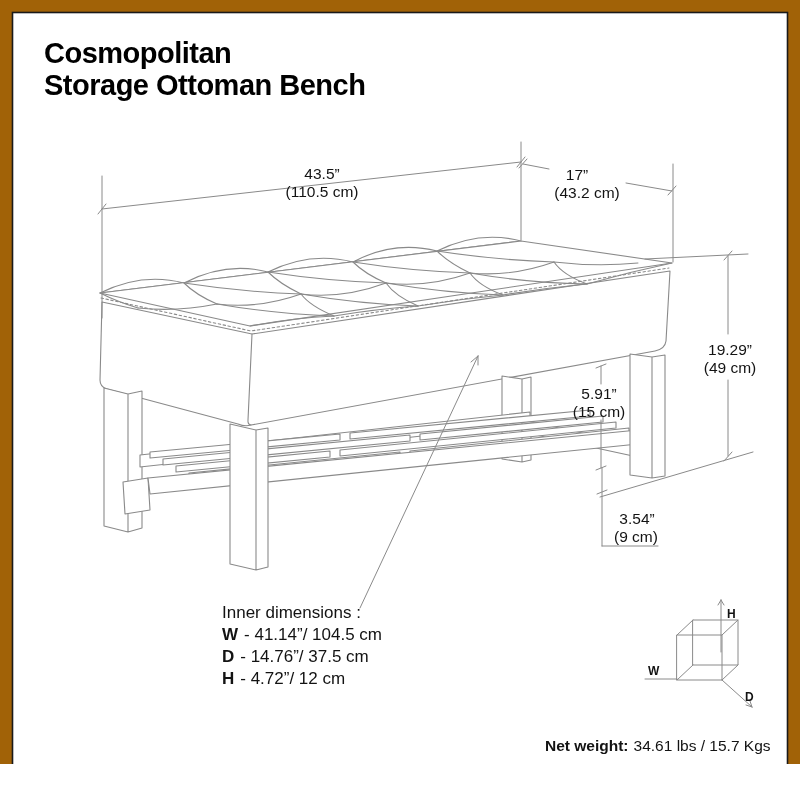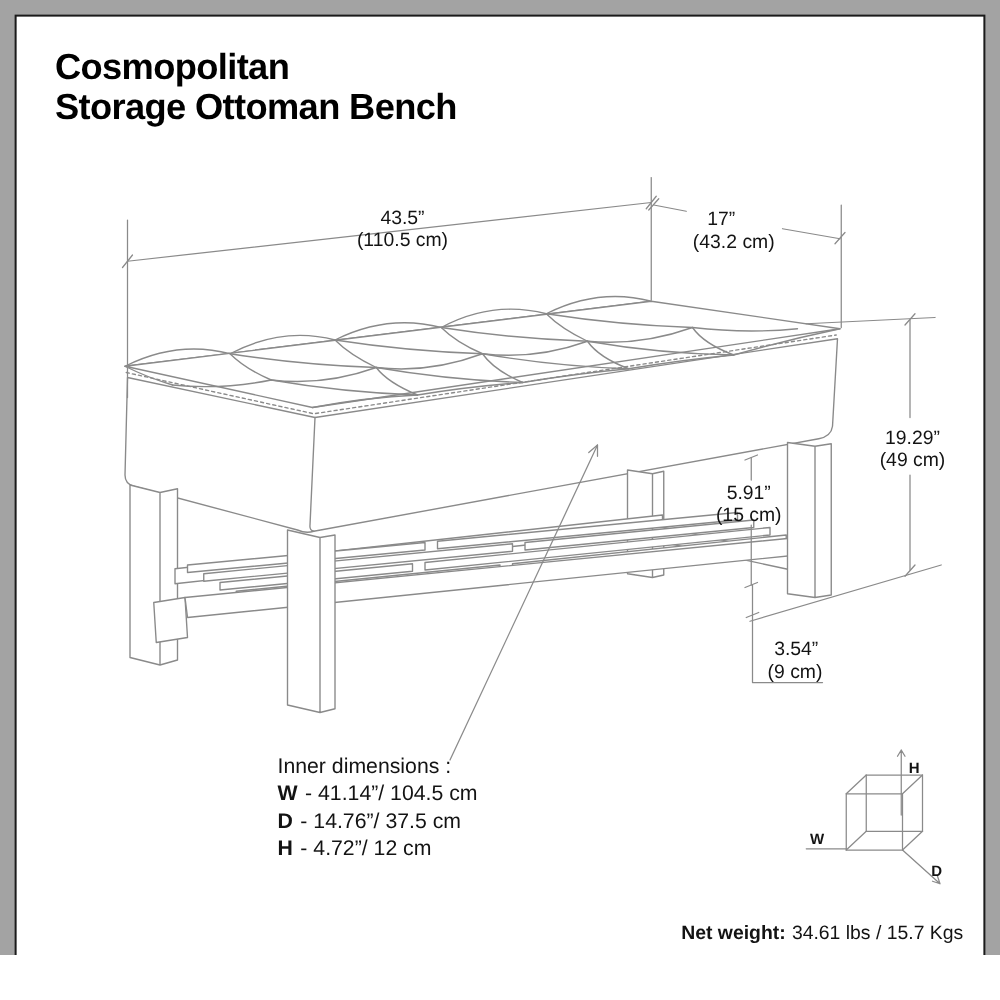--- a/index.html
+++ b/index.html
@@ -1,16 +1,16 @@
 <!DOCTYPE html>
 <html><head>
 <meta charset="utf-8">
 <style>
   html,body{margin:0;padding:0;background:#fff;}
-  #stage{position:relative;width:800px;height:764px;background:#a3a3a3;
+  #stage{position:relative;width:800px;height:764px;background:#a16207;
          font-family:"Liberation Sans",sans-serif;}
   svg text{font-family:"Liberation Sans",sans-serif;fill:#131313;}
   .title-line{font-size:29px;font-weight:bold;letter-spacing:-0.5px;fill:#000;}
   .dim-label{font-size:15.5px;text-anchor:middle;}
   .inner-text{font-size:17px;}
   .axis-label{font-size:12px;font-weight:bold;}
   .nw-text{font-size:15.5px;}
   .b{font-weight:bold;}
 </style>
 </head>

